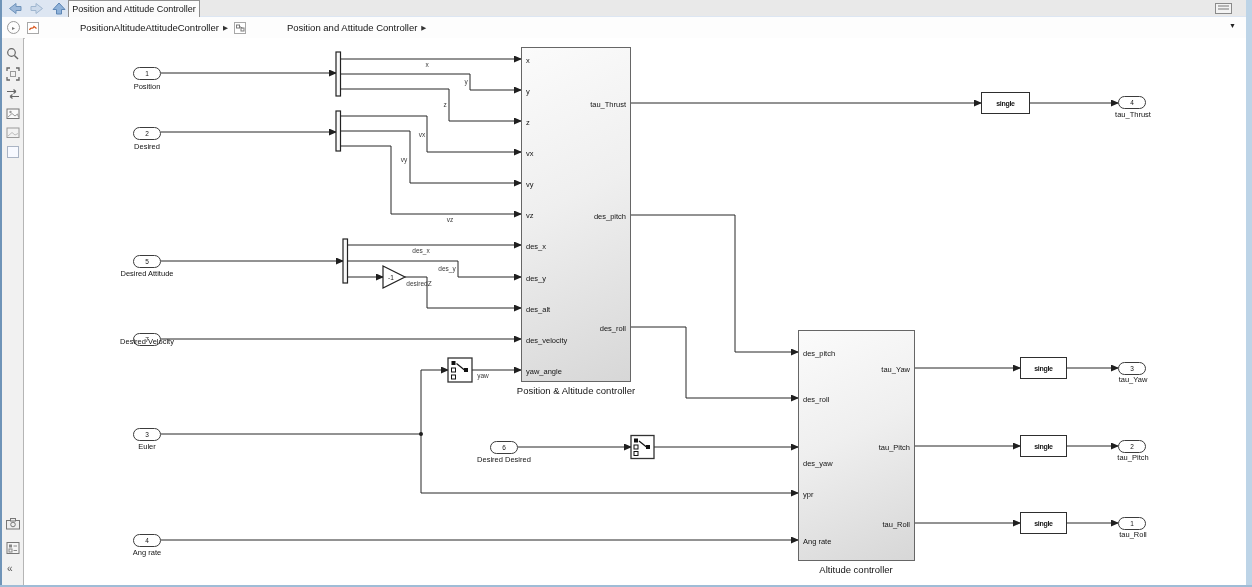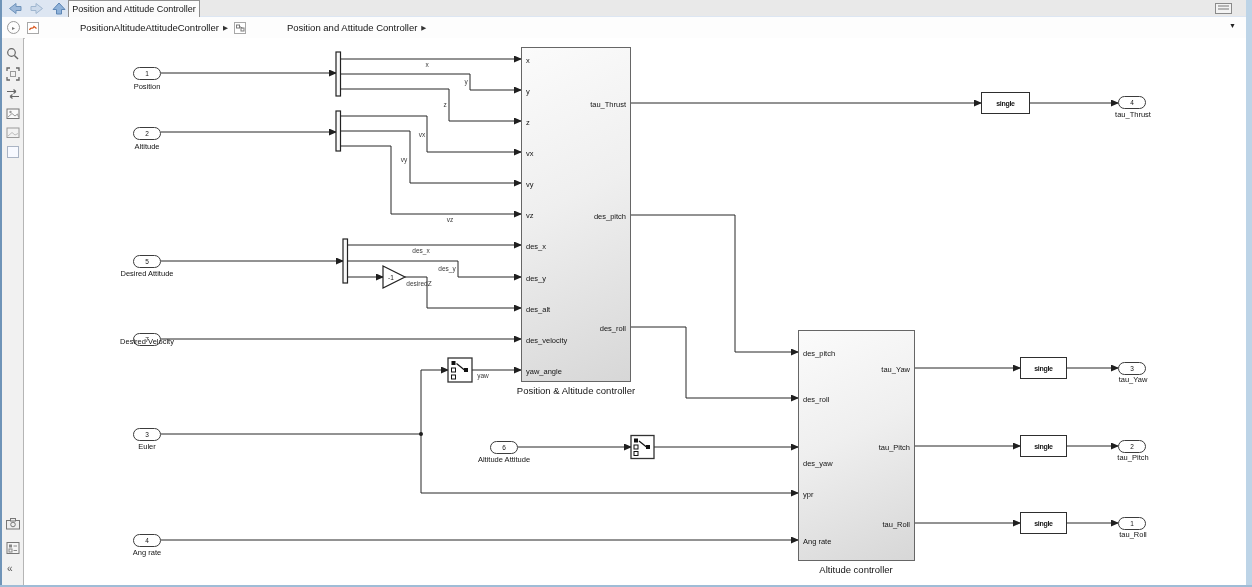--- a/index.html
+++ b/index.html
@@ -242,29 +242,29 @@
       <rect x="634" y="445" width="4" height="4" fill="none" stroke="#111" stroke-width="1"></rect>
       <rect x="634" y="451.5" width="4" height="4" fill="none" stroke="#111" stroke-width="1"></rect>
       <line x1="639" y1="441" x2="646.5" y2="447" stroke="#111" stroke-width="1.2"></line>
       <rect x="646" y="445" width="4" height="4" fill="#111"></rect>
     </g>
   </svg>
 
   <div class="oval" style="left:133px;top:66.5px"><span>1</span></div>
   <div class="plabel" style="left:147px;top:82px">Position</div>
   <div class="oval" style="left:133px;top:126.5px"><span>2</span></div>
-  <div class="plabel" style="left:147px;top:142px">Altitude</div>
+  <div class="plabel" style="left:147px;top:142px">Desired</div>
   <div class="oval" style="left:133px;top:254.5px"><span>5</span></div>
   <div class="plabel" style="left:147px;top:269px">Desired Attitude</div>
   <div class="oval" style="left:133px;top:332.5px"><span>7</span></div>
   <div class="plabel" style="left:147px;top:337px">Desired Velocity</div>
   <div class="oval" style="left:133px;top:427.5px"><span>3</span></div>
   <div class="plabel" style="left:147px;top:442px">Euler</div>
   <div class="oval" style="left:490px;top:440.5px"><span>6</span></div>
-  <div class="plabel" style="left:504px;top:455px">Altitude Attitude</div>
+  <div class="plabel" style="left:504px;top:455px">Desired Desired</div>
   <div class="oval" style="left:133px;top:533.5px"><span>4</span></div>
   <div class="plabel" style="left:147px;top:548px">Ang rate</div>
 
   <div class="oval" style="left:1118px;top:96px"><span>4</span></div>
   <div class="plabel" style="left:1133px;top:110px">tau_Thrust</div>
   <div class="oval" style="left:1118px;top:361.5px"><span>3</span></div>
   <div class="plabel" style="left:1133px;top:375px">tau_Yaw</div>
   <div class="oval" style="left:1118px;top:439.5px"><span>2</span></div>
   <div class="plabel" style="left:1133px;top:453px">tau_Pitch</div>
   <div class="oval" style="left:1118px;top:516.5px"><span>1</span></div>

